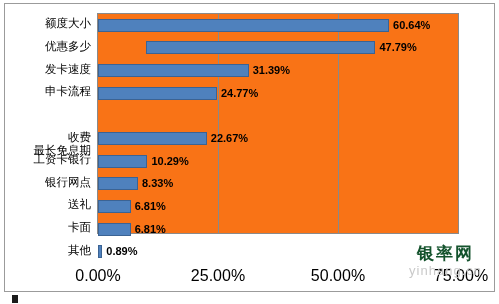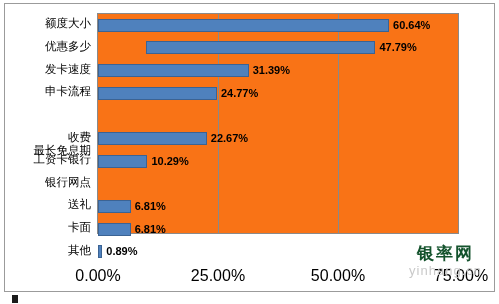--- a/index.html
+++ b/index.html
@@ -143,20 +143,24 @@
           <span class="bar-value">24.77%</span>
         </div>
         <div class="bar-row" style="top: 113.182px; width: 360px;">
           <div class="bar" style="width: 108.816px; background: rgb(79, 129, 189); border-color: rgb(59, 99, 148);"></div>
           <span class="bar-value">22.67%</span>
         </div>
         <div class="bar-row" style="top: 135.818px; width: 360px;">
           <div class="bar" style="width: 49.392px; background: rgb(79, 129, 189); border-color: rgb(59, 99, 148);"></div>
           <span class="bar-value">10.29%</span>
         </div>
+        <div class="bar-row" style="top: 158.455px; width: 360px;">
+          <div class="bar" style="width: 39.984px; background: rgb(79, 129, 189); border-color: rgb(59, 99, 148);"></div>
+          <span class="bar-value">8.33%</span>
+        </div>
         <div class="bar-row" style="top: 181.091px; width: 360px;">
           <div class="bar" style="width: 32.688px; background: rgb(79, 129, 189); border-color: rgb(59, 99, 148);"></div>
           <span class="bar-value">6.81%</span>
         </div>
         <div class="bar-row" style="top: 203.727px; width: 360px;">
           <div class="bar" style="width: 32.688px; background: rgb(79, 129, 189); border-color: rgb(59, 99, 148);"></div>
           <span class="bar-value">6.81%</span>
         </div>
         <div class="bar-row" style="top: 226.364px; width: 360px;">
           <div class="bar" style="width: 4.272px; background: rgb(79, 129, 189); border-color: rgb(59, 99, 148);"></div>

